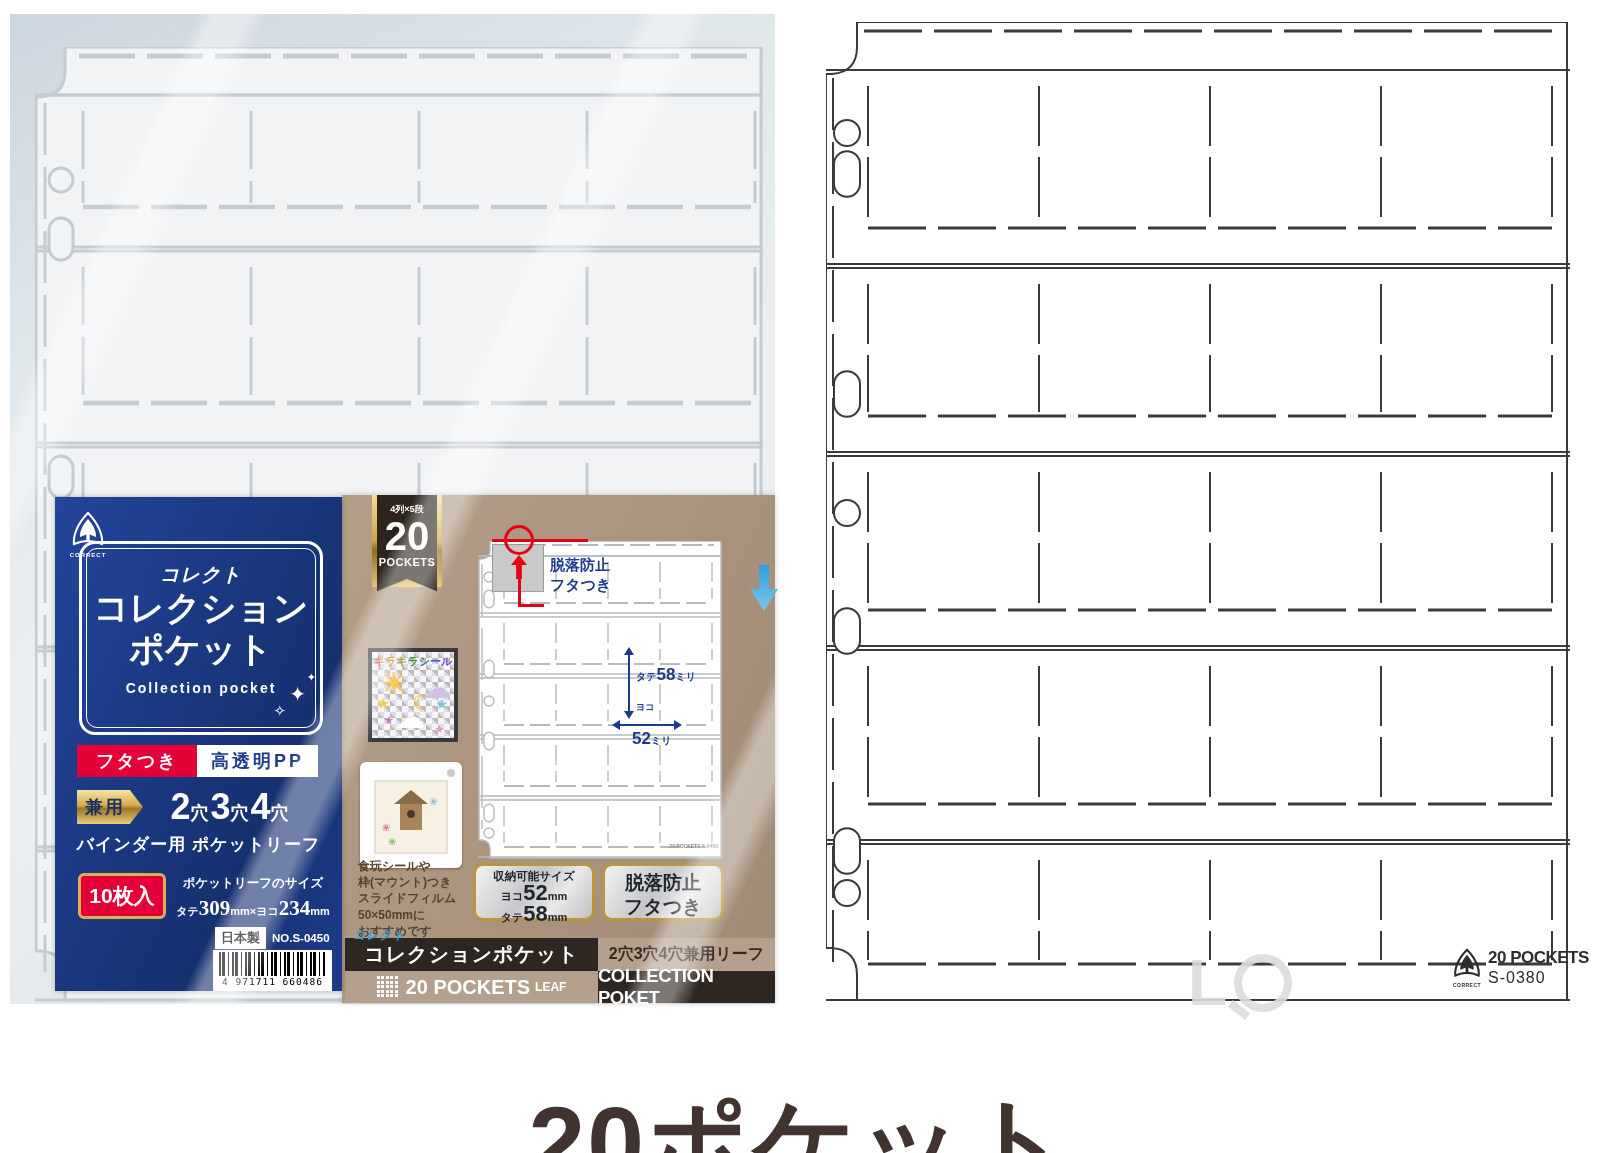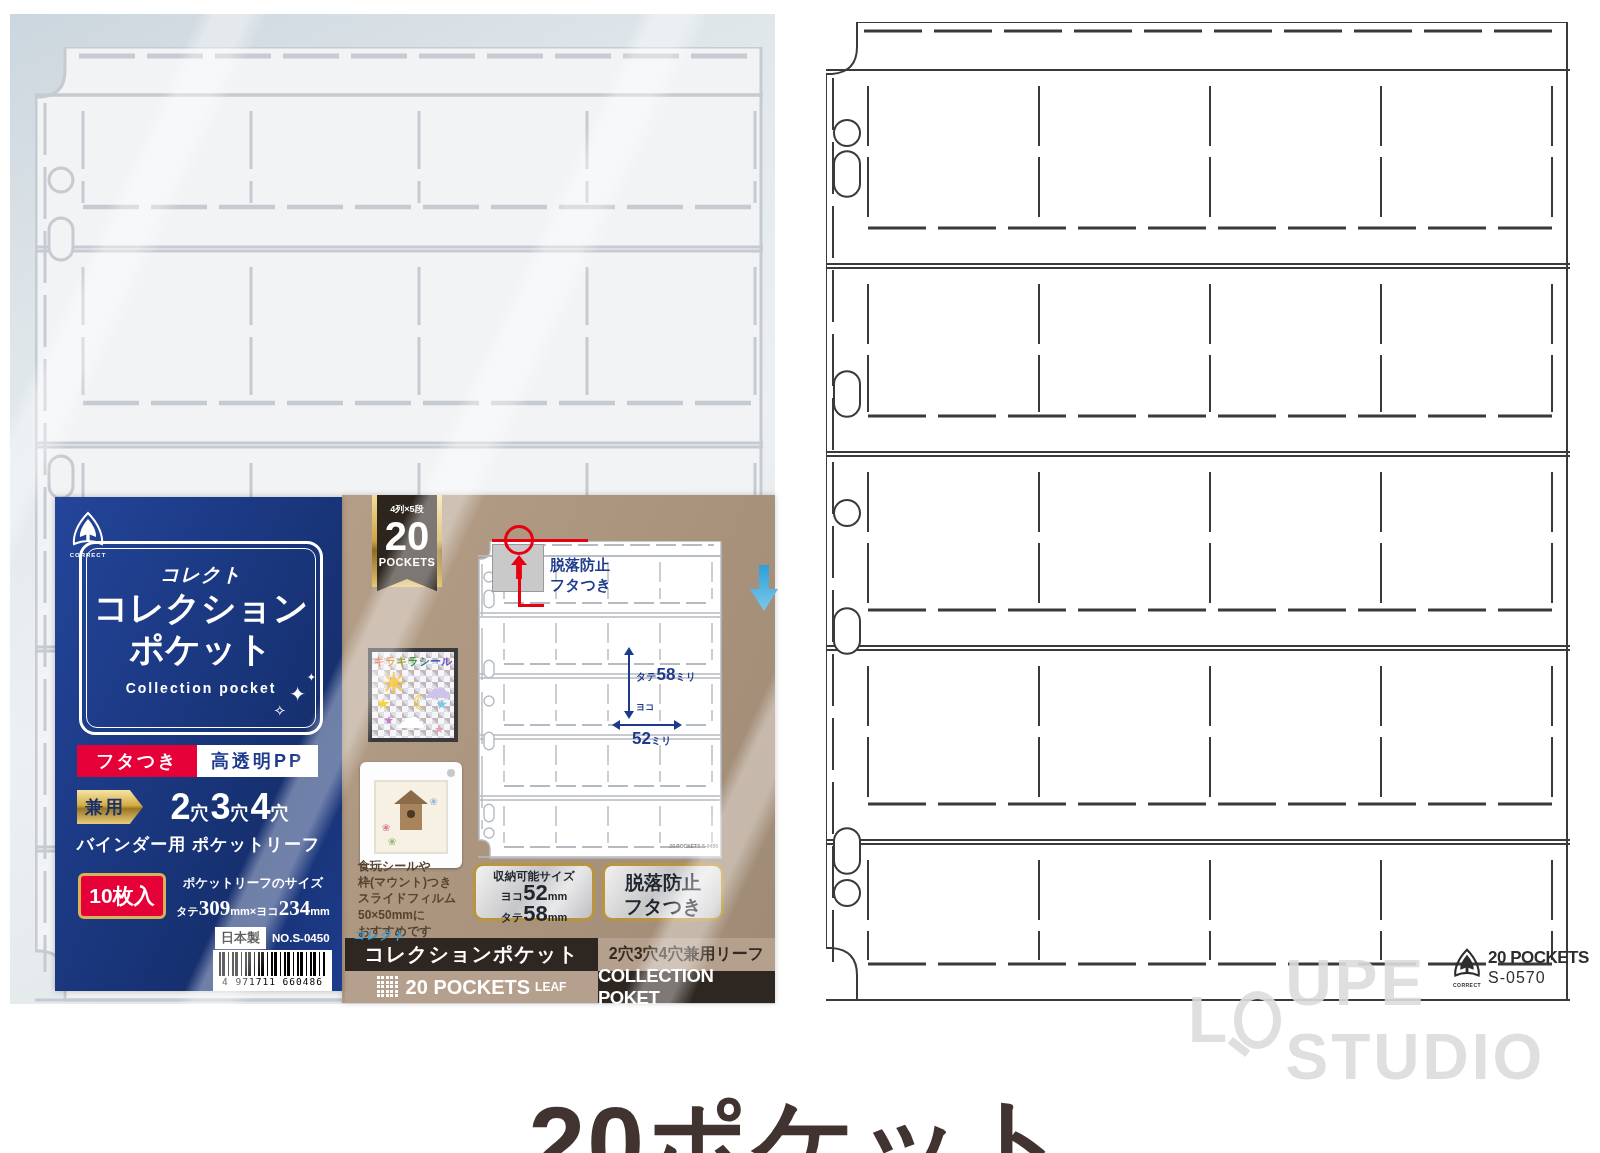--- a/index.html
+++ b/index.html
@@ -481,24 +481,23 @@
   <div class="drawing-label">
     <div class="dl-logo">
       <svg width="30" height="30" viewBox="0 0 36 36">
         <path d="M18,2 C29,13 33,25 32,33 C23,29 13,29 4,33 C3,25 7,13 18,2 Z" fill="none" stroke="#2d2d2d" stroke-width="2.5"></path>
         <path d="M18,8 C24,15 26.5,21 26,26 L19.7,23.6 L19.7,30 L16.3,30 L16.3,23.6 L10,26 C9.5,21 12,15 18,8 Z" fill="#2d2d2d"></path>
       </svg>
       <div class="cap">CORRECT</div>
     </div>
     <div class="txt">
       <div class="p">20 POCKETS</div>
-      <div class="m">S-0570</div>
+      <div class="m">S-0380</div>
     </div>
   </div>
 
   <div class="watermark">
     <span>L</span>
     <span class="loupe"></span>
-    <span>UPE STUDIO</span>
   </div>
 
   <h1 class="caption">20ポケット</h1>
 </div>
 
 </body></html>

